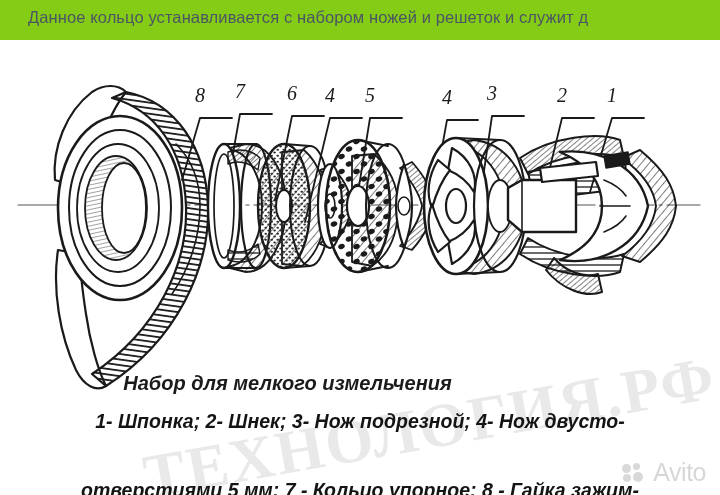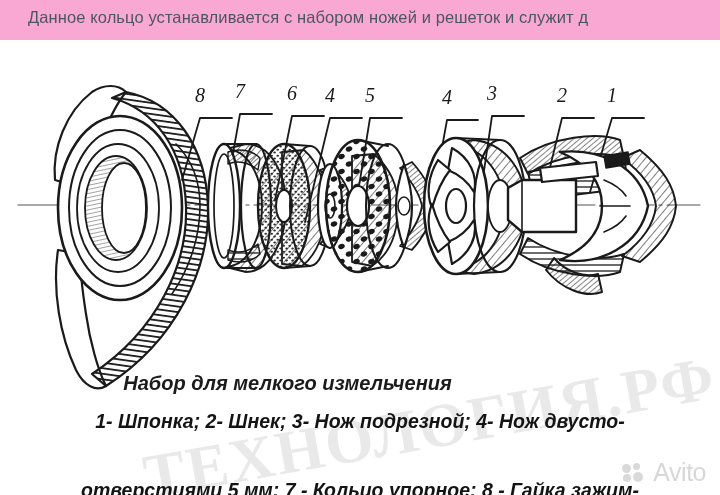--- a/index.html
+++ b/index.html
@@ -3,21 +3,21 @@
 <meta charset="utf-8">
 <style>
   html,body{margin:0;padding:0;}
   body{
     width:720px;height:495px;
     background:#ffffff;
     font-family:"Liberation Sans", sans-serif;
     overflow:hidden;
     position:relative;
   }
-  #root{position:relative;width:720px;height:495px;background:#f9a8d4;}
+  #root{position:relative;width:720px;height:495px;background:#84cc16;}
 
   
   .top-text{
     position:absolute;left:28px;top:8px;width:700px;
     font-size:16.5px;
     color:#4b5563;
     font-family:"Liberation Sans", sans-serif;
     white-space:nowrap;
     letter-spacing:.1px;
   }

